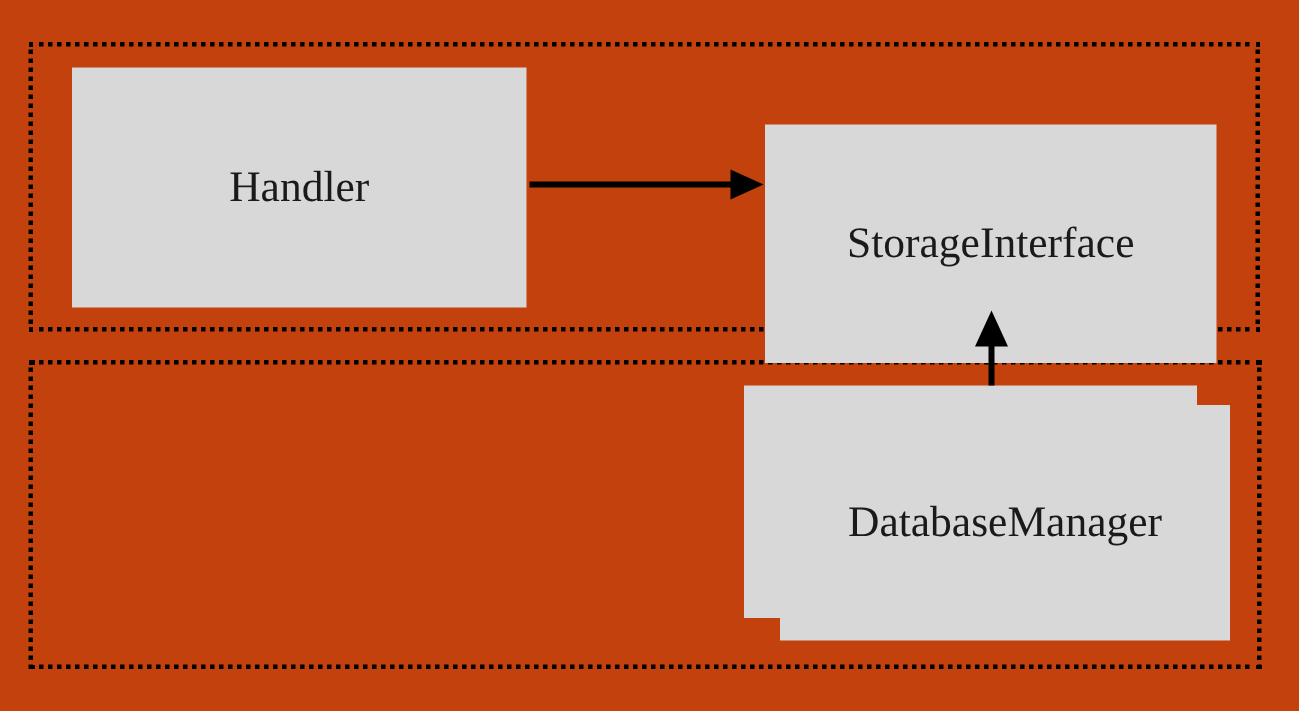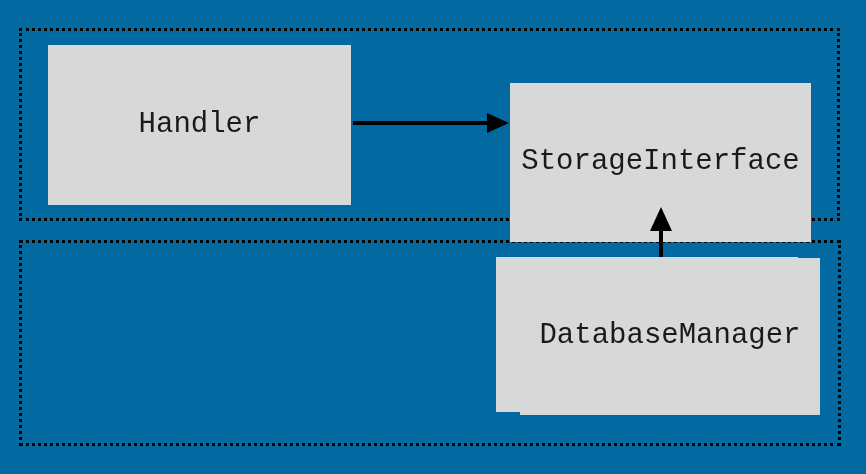--- a/index.html
+++ b/index.html
@@ -4,22 +4,22 @@
 <style>
   html, body {
     margin: 0;
     padding: 0;
     background: #ffffff;
   }
   #canvas {
     position: relative;
     width: 866px;
     height: 474px;
-    background: #0369a1;
-    font-family: Liberation Mono, monospace;
+    background: #c2410c;
+    font-family: Liberation Serif, serif;
     overflow: hidden;
   }
   .group-container {
     position: absolute;
     border: 3px dotted #000000;
     box-sizing: border-box;
     background: transparent;
   }
   #group-top {
     left: 19px;
@@ -58,21 +58,21 @@
     margin-top: 37px;
   }
   #node-database-manager-back {
     left: 496px;
     top: 257px;
     width: 302px;
     height: 155px;
   }
   #node-database-manager {
     left: 520px;
-    top: 258px;
+    top: 270px;
     width: 300px;
     height: 157px;
   }
   #arrow-layer {
     position: absolute;
     left: 0;
     top: 0;
     width: 866px;
     height: 474px;
     pointer-events: none;

